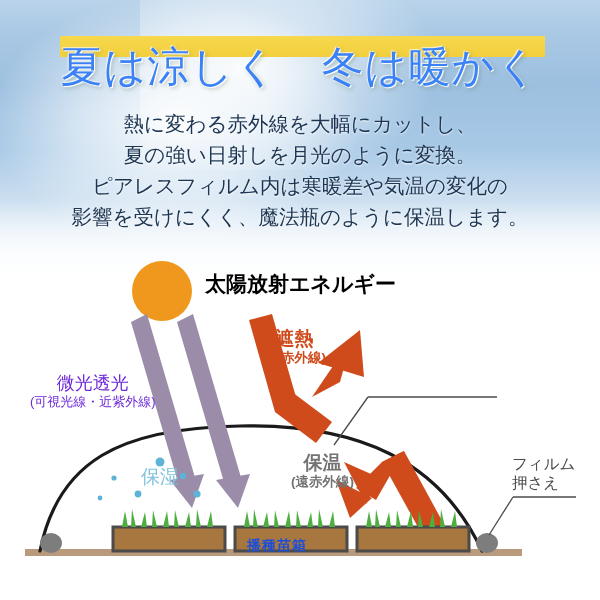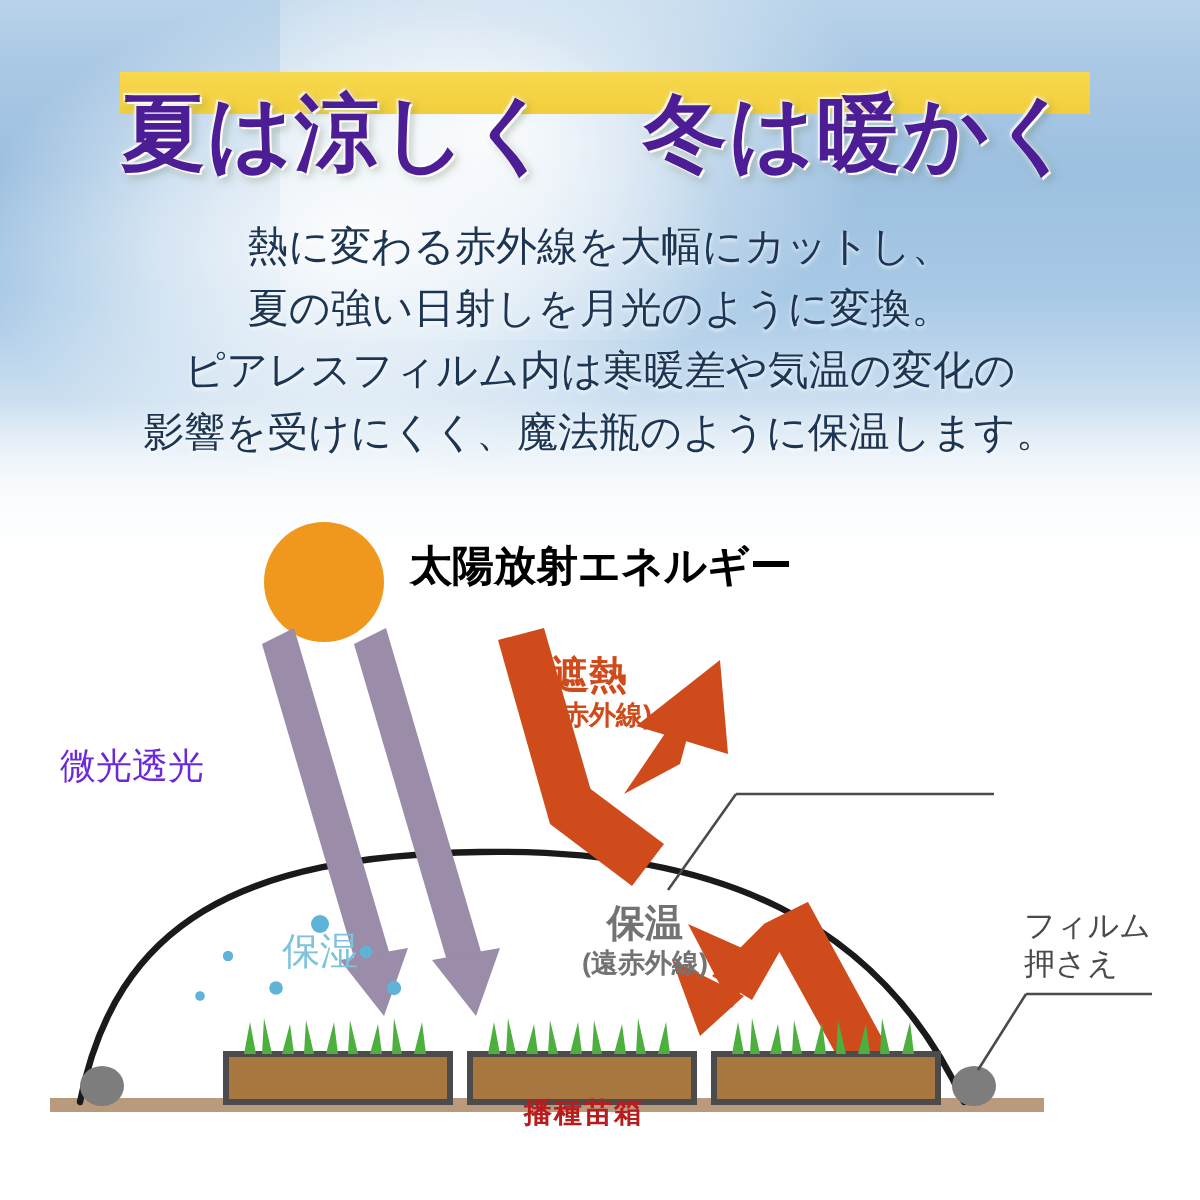--- a/index.html
+++ b/index.html
@@ -32,21 +32,21 @@
   
   .headline-wrap{
     position:absolute;left:0;top:36px;width:600px;height:62px;text-align:center;
   }
   .hl-band{
     position:absolute;left:60px;top:36px;width:485px;height:21px;
     background:linear-gradient(180deg,#f7d94d 0%,#f2ce3c 100%);
   }
   .headline{
     position:relative;
-    font-size:42px;font-weight:bold;color:#4c1d95;letter-spacing:1px;
+    font-size:42px;font-weight:normal;color:#3b82f6;letter-spacing:1px;
     line-height:62px;white-space:nowrap;
     text-shadow:
       1px 1px 0 #ffffff, -1px -1px 0 rgba(255,255,255,0.6),
       0 0 3px rgba(255,255,255,0.9), 2px 2px 4px rgba(60,90,40,0.35);
   }
 
   
   .lead{
     position:absolute;left:0;top:108px;width:600px;text-align:center;
     color:#1c3552;font-size:20.5px;line-height:31px;font-weight:500;
@@ -78,22 +78,22 @@
   .lbl-hoshitsu{
     left:141px;top:220px;color:#7ec3dd;font-size:19px;font-weight:normal;
   }
   .lbl-film{
     left:368px;top:127px;color:#4a4a4a;font-size:15.5px;font-weight:500;
   }
   .lbl-osae{
     left:512px;top:208px;color:#4a4a4a;font-size:15.5px;font-weight:500;line-height:19px;
   }
   .lbl-hashu{
-    position:absolute;left:232px;top:302px;width:90px;text-align:right;
-    color:#b91c1c;font-size:14px;font-weight:bold;letter-spacing:1px;
+    position:absolute;left:232px;top:291px;width:90px;text-align:center;
+    color:#1d4ed8;font-size:14px;font-weight:bold;letter-spacing:1px;
   }
 </style>
 </head>
 <body>
 
 <div id="stage">
 
   <div class="sky"></div>
   <div class="sun-glow"></div>
   <div class="sky-fade"></div>
@@ -201,20 +201,21 @@
       <div class="sub">(近赤外線)</div>
     </div>
 
     <div class="lbl lbl-hoon">
       <div>保温</div>
       <div class="sub">(遠赤外線)</div>
     </div>
 
     <div class="lbl lbl-bikou">
       <div>微光透光</div>
+      <div class="sub">(可視光線・近紫外線)</div>
     </div>
 
     <div class="lbl lbl-hoshitsu">保湿</div>
 
 
     <div class="lbl lbl-osae">
       <div>フィルム</div>
       <div>押さえ</div>
     </div>
 

